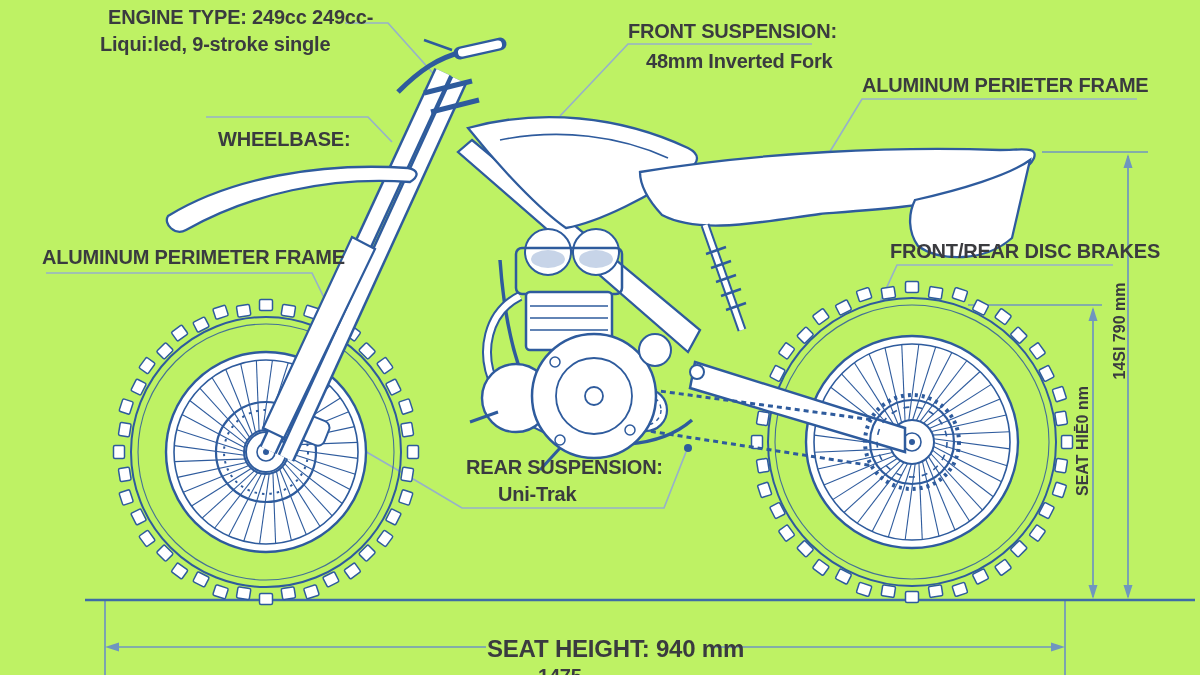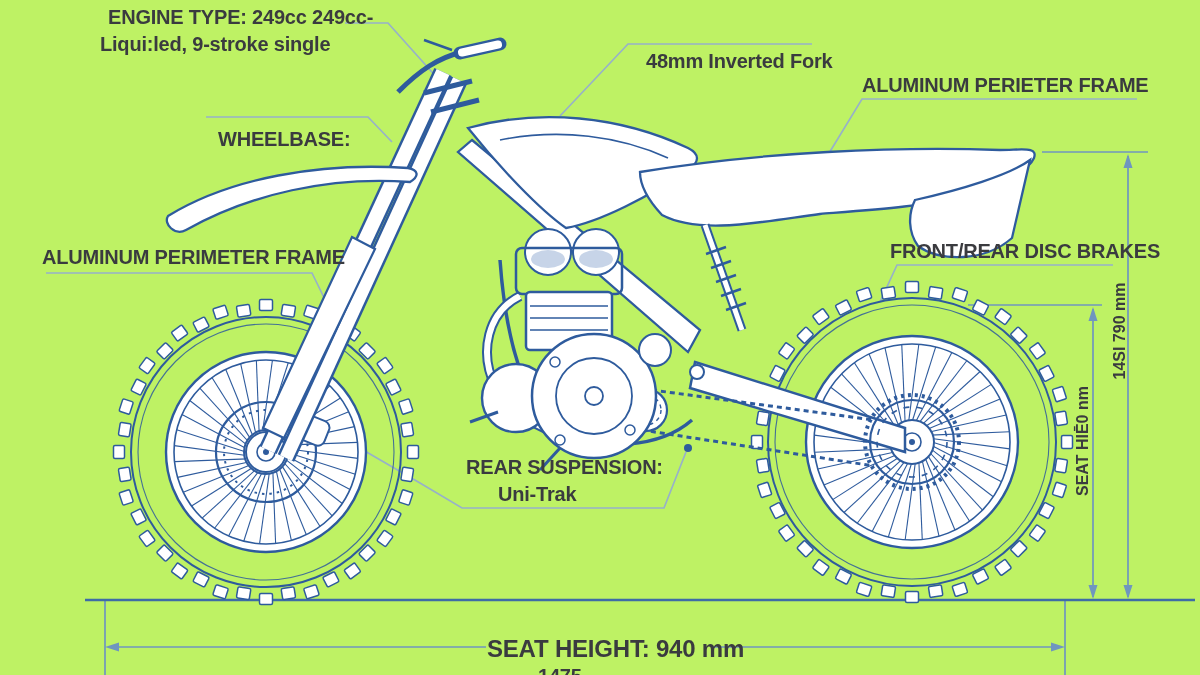--- a/index.html
+++ b/index.html
@@ -310,20 +310,21 @@
     <line x1="498" y1="412" x2="470" y2="422" stroke-width="3"></line>
     <line x1="560" y1="448" x2="540" y2="470" stroke-width="3"></line>
   </g>
 </svg>
 
 <div class="lbl" style="left:108px;top:6px;">ENGINE TYPE: 249cc 249cc-</div>
 <div class="lbl" style="left:100px;top:33px;">Liqui:led, 9-stroke single</div>
 
 <div class="lbl" style="left:218px;top:88px;margin-top:40px;">WHEELBASE:</div>
 
+<div class="lbl" style="left:628px;top:20px;">FRONT SUSPENSION:</div>
 <div class="lbl sub" style="left:646px;top:50px;">48mm Inverted Fork</div>
 
 <div class="lbl" style="left:42px;top:246px;">ALUMINUM PERIMETER FRAME</div>
 
 <div class="lbl" style="left:862px;top:74px;width:275px;text-align:center;">ALUMINUM PERIETER FRAME</div>
 
 <div class="lbl" style="left:890px;top:240px;width:226px;text-align:center;">FRONT/REAR DISC BRAKES</div>
 
 <div class="lbl" style="left:466px;top:456px;">REAR SUSPENSION:</div>
 <div class="lbl sub" style="left:466px;top:483px;margin-left:32px;">Uni-Trak</div>

